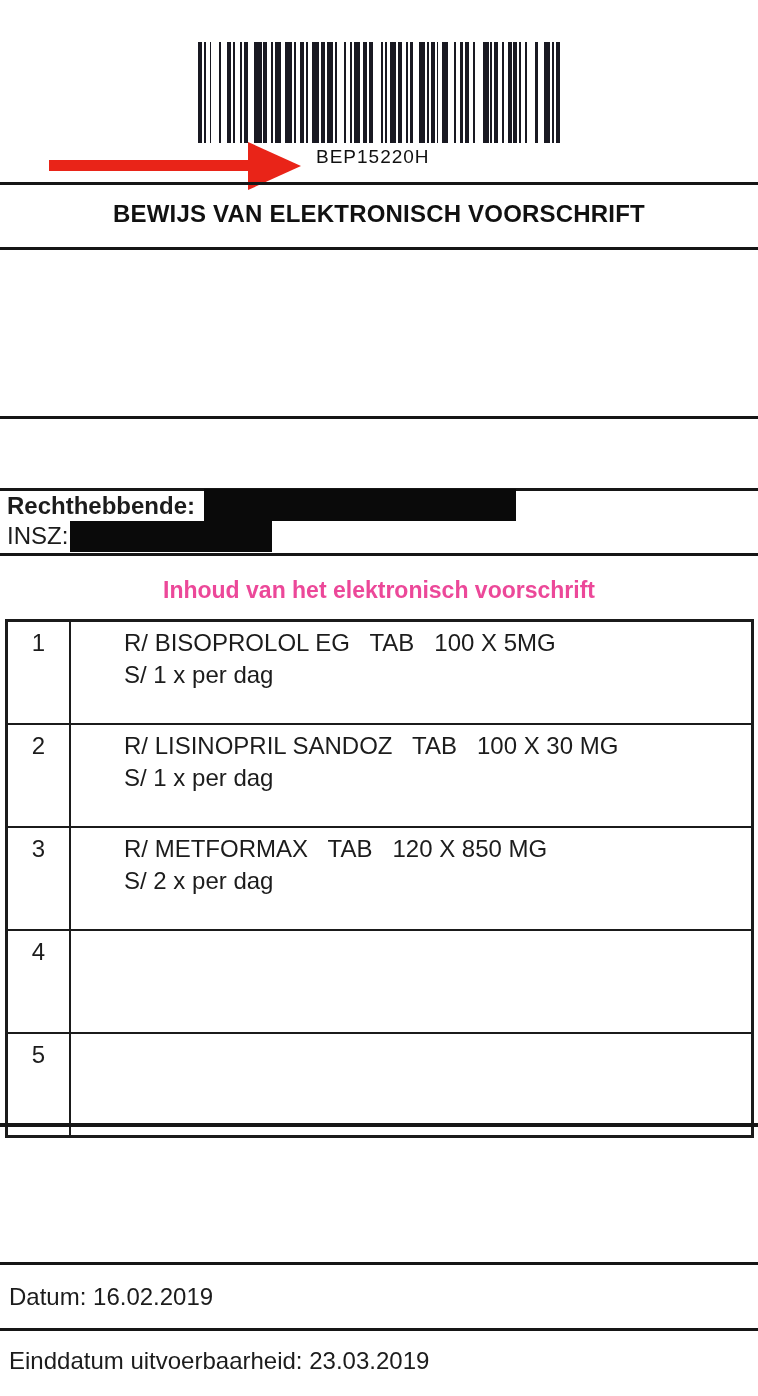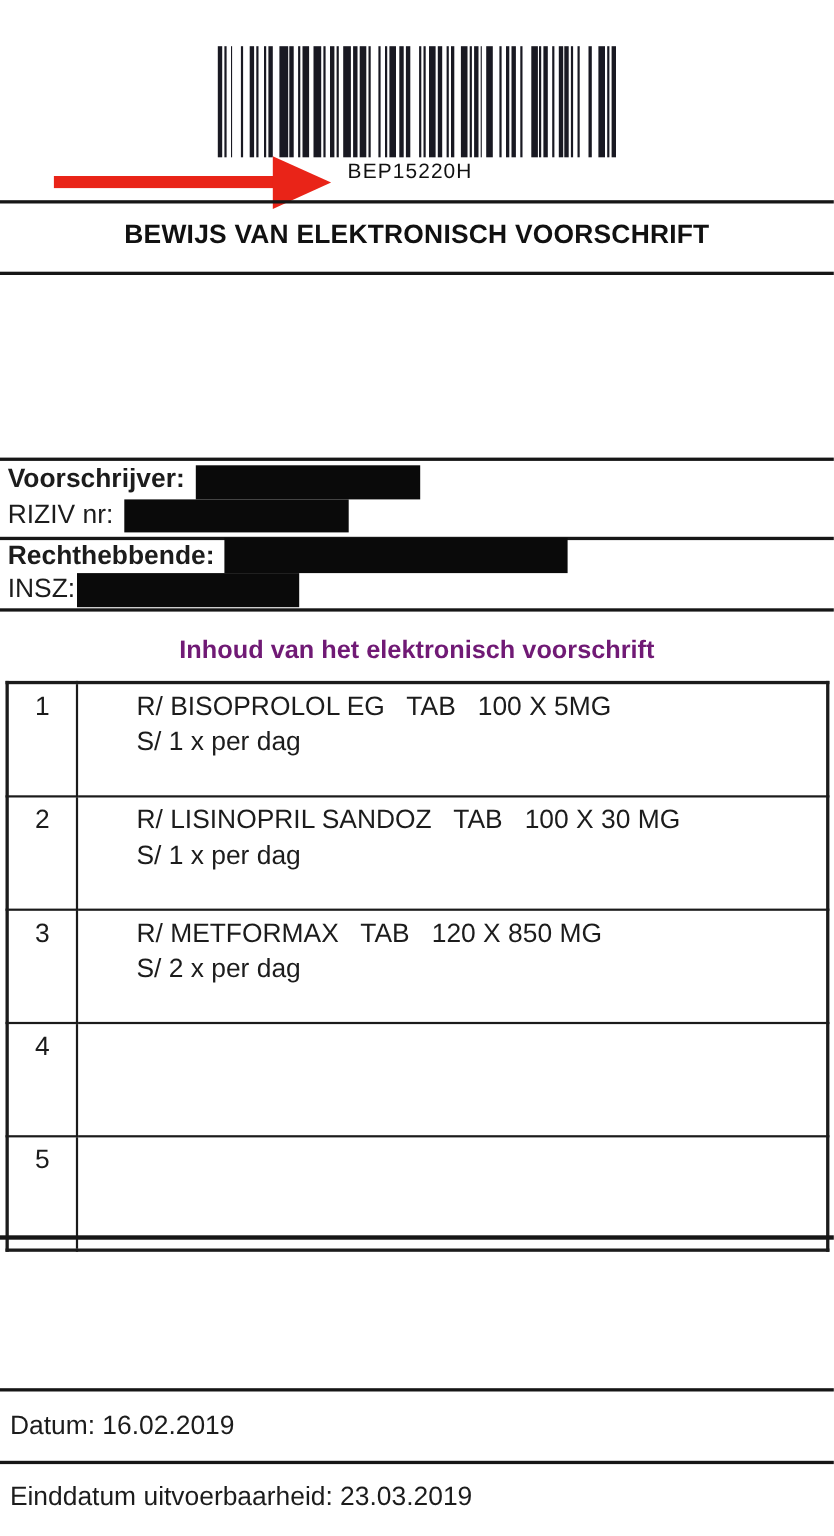--- a/index.html
+++ b/index.html
@@ -28,21 +28,21 @@
   .rule.thick { height: 4px; }
 
   
   .doc-title { position: absolute; left: 0; top: 200px; width: 758px; text-align: center;
     font-size: 24px; font-weight: bold; letter-spacing: 0.2px; color: #111; }
   .intro { position: absolute; left: 5px; top: 288px; width: 747px;
     font-size: 24px; line-height: 33px; text-align: justify; }
   .warning { position: absolute; left: 5px; top: 1155px; width: 747px;
     font-size: 24px; line-height: 33px; text-align: justify; }
   .section-heading { position: absolute; left: 0; top: 577px; width: 758px; text-align: center;
-    font-size: 23px; font-weight: bold; color: #701a75; }
+    font-size: 23px; font-weight: bold; color: #ec4899; }
 
   
   .party { position: absolute; left: 0; width: 758px; }
   .p-line { position: absolute; left: 7px; font-size: 24px; white-space: nowrap; }
   .p-line.bold { font-weight: bold; }
   .redact { position: absolute; background: #0a0a0a; }
   #redact-prescriber { left: 178px; top: 4px;  width: 204px; height: 31px; }
   #redact-riziv      { left: 113px; top: 35px; width: 204px; height: 30px; }
   #redact-beneficiary{ left: 204px; top: -2px; width: 312px; height: 32px; }
   #redact-insz       { left: 70px;  top: 30px; width: 202px; height: 31px; }
@@ -174,26 +174,20 @@
   <div class="arrow-shaft"></div>
   <div class="arrow-head"></div>
 
   <div class="rule" style="top:182px"></div>
   <div class="doc-title">BEWIJS VAN ELEKTRONISCH VOORSCHRIFT</div>
   <div class="rule" style="top:247px"></div>
 
 
   <div class="rule" style="top:416px"></div>
 
-  <div class="party" style="top:419px;height:69px">
-    <span class="p-line bold" style="top:3px">Voorschrijver:</span>
-    <div class="redact" id="redact-prescriber"></div>
-    <span class="p-line" style="top:35px">RIZIV nr:</span>
-    <div class="redact" id="redact-riziv"></div>
-  </div>
 
   <div class="rule" style="top:488px"></div>
 
   <div class="party" style="top:491px;height:62px">
     <span class="p-line bold" style="top:1px">Rechthebbende:</span>
     <div class="redact" id="redact-beneficiary"></div>
     <span class="p-line" style="top:31px">INSZ:</span>
     <div class="redact" id="redact-insz"></div>
   </div>
 

